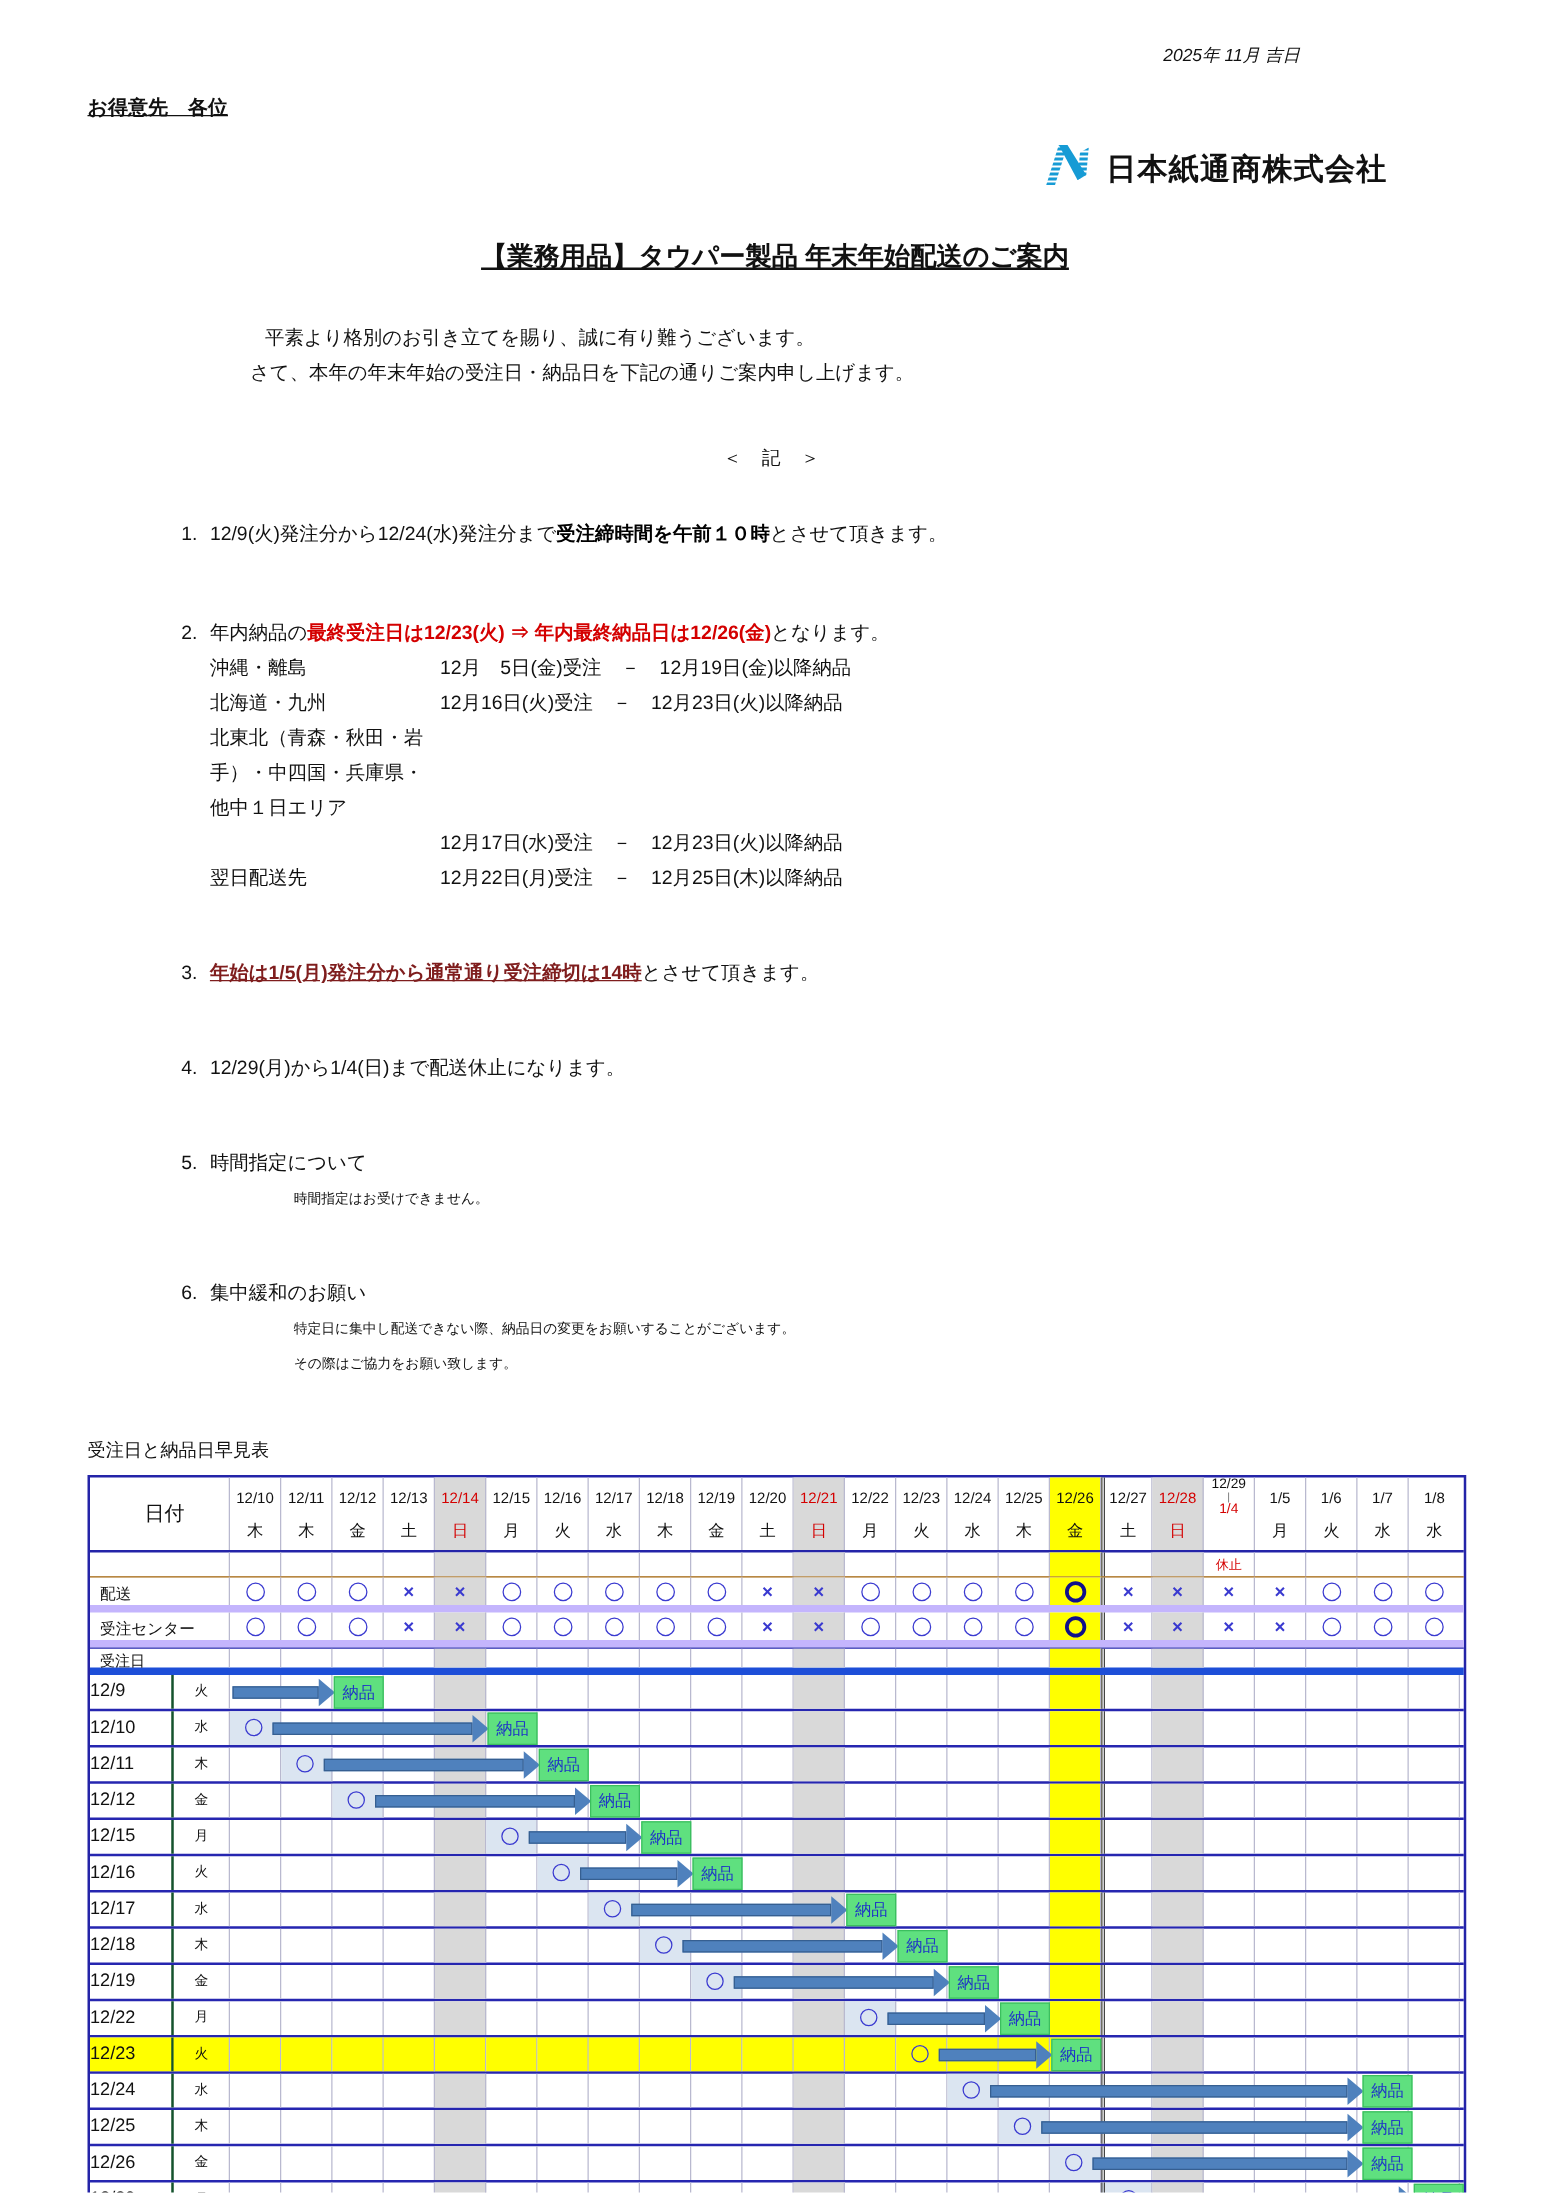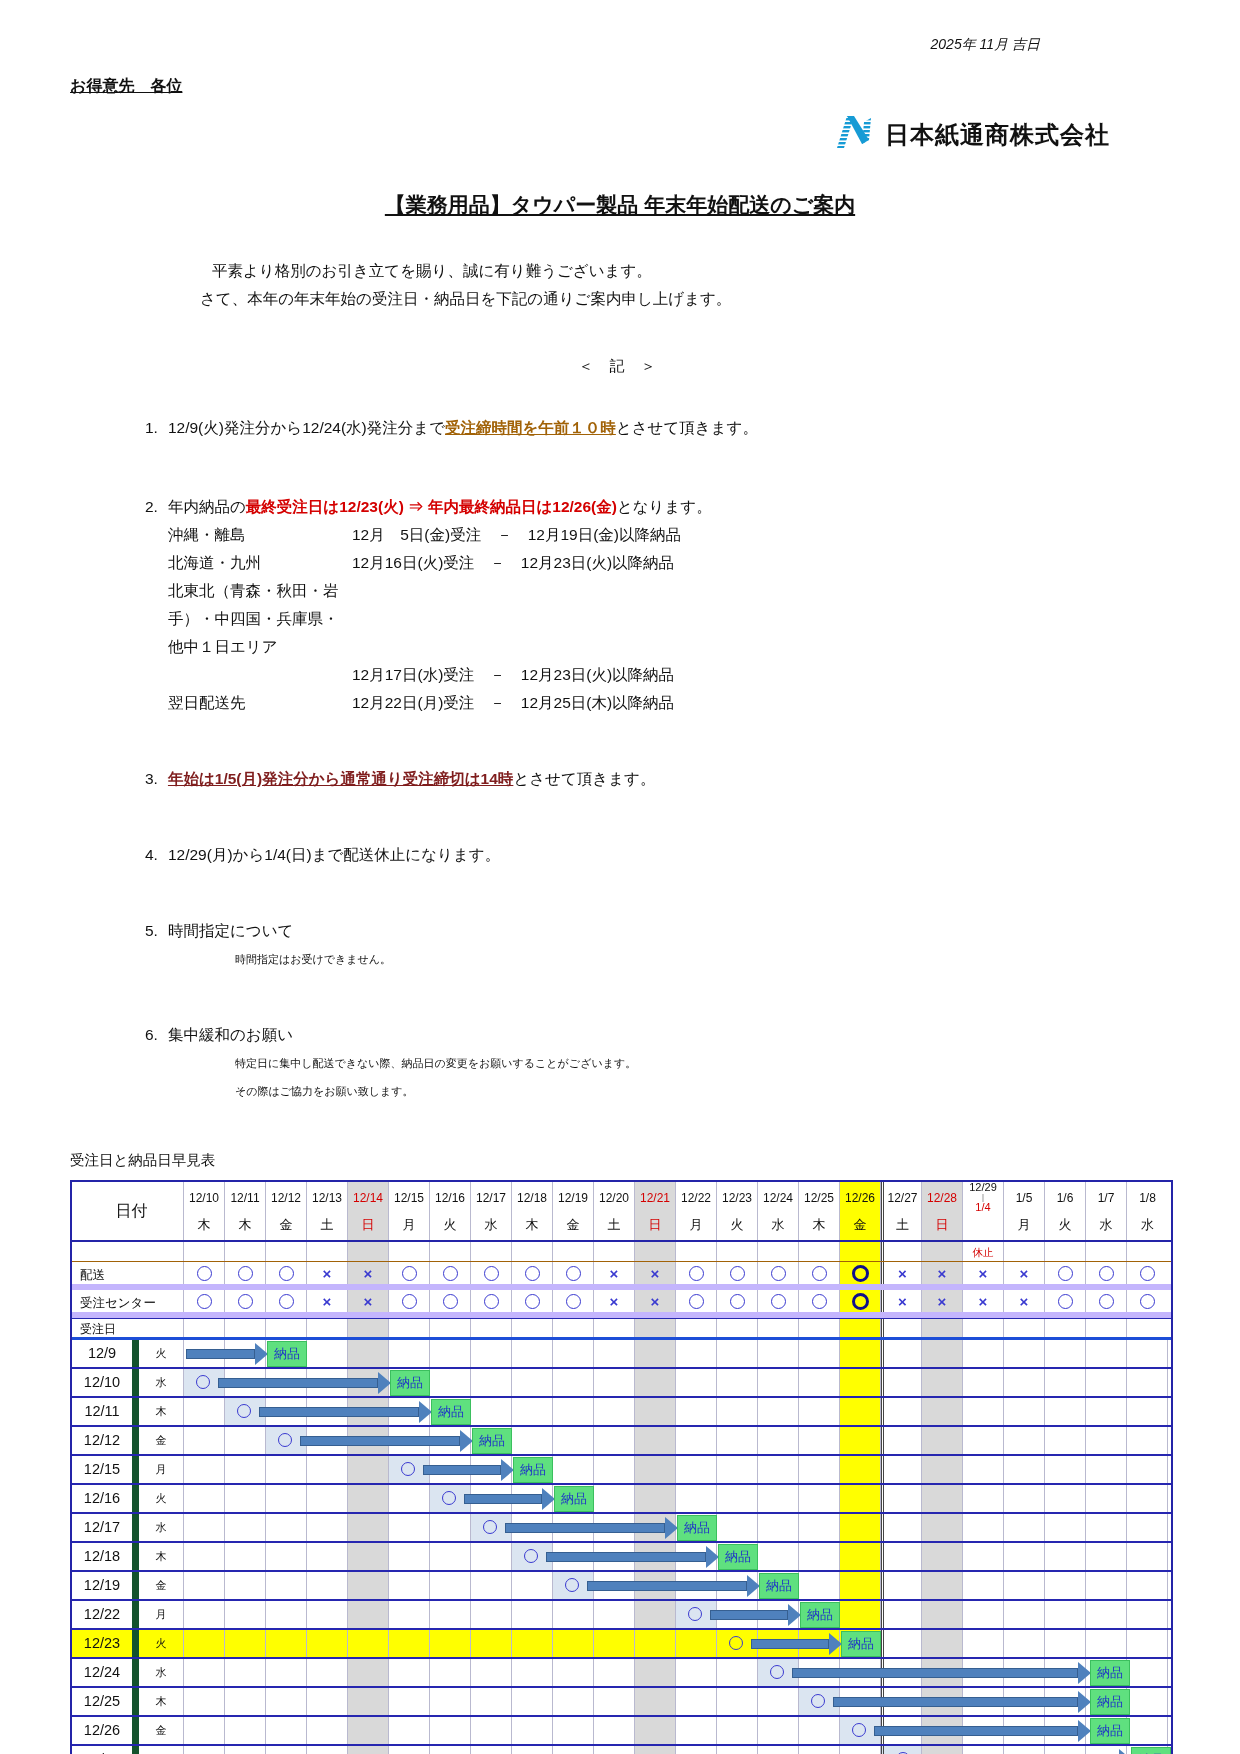--- a/index.html
+++ b/index.html
@@ -18,56 +18,56 @@
   .doc-title { text-align:center; font-size:21px; font-weight:bold; text-decoration:underline; margin-top:26px; }
   .greeting { margin-top:38px; font-size:15.5px; line-height:28px; }
   .greeting .g1 { margin-left:142px; }
   .greeting .g2 { margin-left:130px; }
   .ki { text-align:center; font-size:15px; letter-spacing:6px; margin-top:44px; }
 
   
   .items { margin-top:10px; }
   .item { margin-left:75px; font-size:15.5px; line-height:24px; }
   .item .no { margin-right:10px; }
-  .seg-red  { color:#a16207; font-weight:bold; text-decoration:underline; }
+  .seg-red  { color:#000000; font-weight:bold; }
   .seg-red2 { color:#d40000; font-weight:bold; }
   .seg-blue { color:#7f1d1d; font-weight:bold; text-decoration:underline; }
   .subrows { margin-left:98px; margin-top:2px; font-size:15.5px; }
   .subrow { display:flex; line-height:28px; }
   .subrow .lab { width:184px; flex:0 0 184px; }
   .sublines { margin-left:165px; font-size:11px; line-height:28px; margin-top:2px; }
 
   
   .tbl-caption { font-size:14.5px; margin:46px 0 10px 0; }
   .sched { width:1103px; border:2px solid #2424a8; background:#fff; }
   .trow { display:flex; position:relative; }
   .cell { flex:0 0 41px; width:41px; border-right:1px solid #b9b9cf; text-align:center; overflow:visible; }
   .cell:last-child { border-right:none; }
-  .lab-date { flex:0 0 67px; width:67px; border-right:7px solid #14532d; text-align:center; }
+  .lab-date { flex:0 0 67px; width:67px; border-right:2px solid #14532d; text-align:left; }
   .lab-dow  { flex:0 0 45px; width:45px; border-right:1px solid #b9b9cf; text-align:center; }
   .lab-full { flex:0 0 112px; width:112px; border-right:1px solid #b9b9cf; text-align:left; padding-left:8px; }
   .dbl { border-left:3px double #444; }
   .bg-sun { background:#d9d9d9; }
   .bg-yel { background:#ffff00; }
   .bg-ord { background:#dbe5f1; }
   .red-t { color:#d40000; }
 
   .hrow { height:60px; border-bottom:2px solid #2424a8; }
   .hrow .corner { display:flex; align-items:center; justify-content:center; font-size:16px; }
   .hd-date { font-size:12px; height:30px; line-height:32px; }
   .hd-dow  { font-size:13px; height:30px; line-height:26px; }
   .hd-susp div { line-height:1.05; font-size:11px; }
   .hd-susp .bar { font-size:8px; color:#333; }
 
   .noterow { height:20px; border-bottom:1px solid #a16207; }
   .noterow .cell { font-size:10.5px; line-height:20px; }
   .markrow { height:28px; border-bottom:6px solid #c4b5fd; }
   .markrow .lab-full { font-size:12.5px; line-height:27px; }
   .markrow .cell { display:flex; align-items:center; justify-content:center; }
-  .ordrow { height:22px; border-bottom:3px solid #1d4ed8; border-top:1px solid #2626b0; }
+  .ordrow { height:22px; border-bottom:6px solid #1d4ed8; border-top:1px solid #2626b0; }
   .ordrow .lab-full { font-size:12px; line-height:20px; }
   .grow { height:29px; border-bottom:2px solid #2626b0; }
   .grow:last-child { border-bottom:none; }
   .grow .lab-date { font-size:14.5px; line-height:27px; }
   .grow .lab-dow { font-size:11px; line-height:27px; }
 
   .circ { display:inline-block; width:15px; height:15px; border:1.5px solid #3a3ad0; border-radius:50%; }
   .circ.big { width:17px; height:17px; border:3px solid #10108a; }
   .xmark { color:#3a3ad0; font-size:15px; font-weight:bold; line-height:1; }
 

